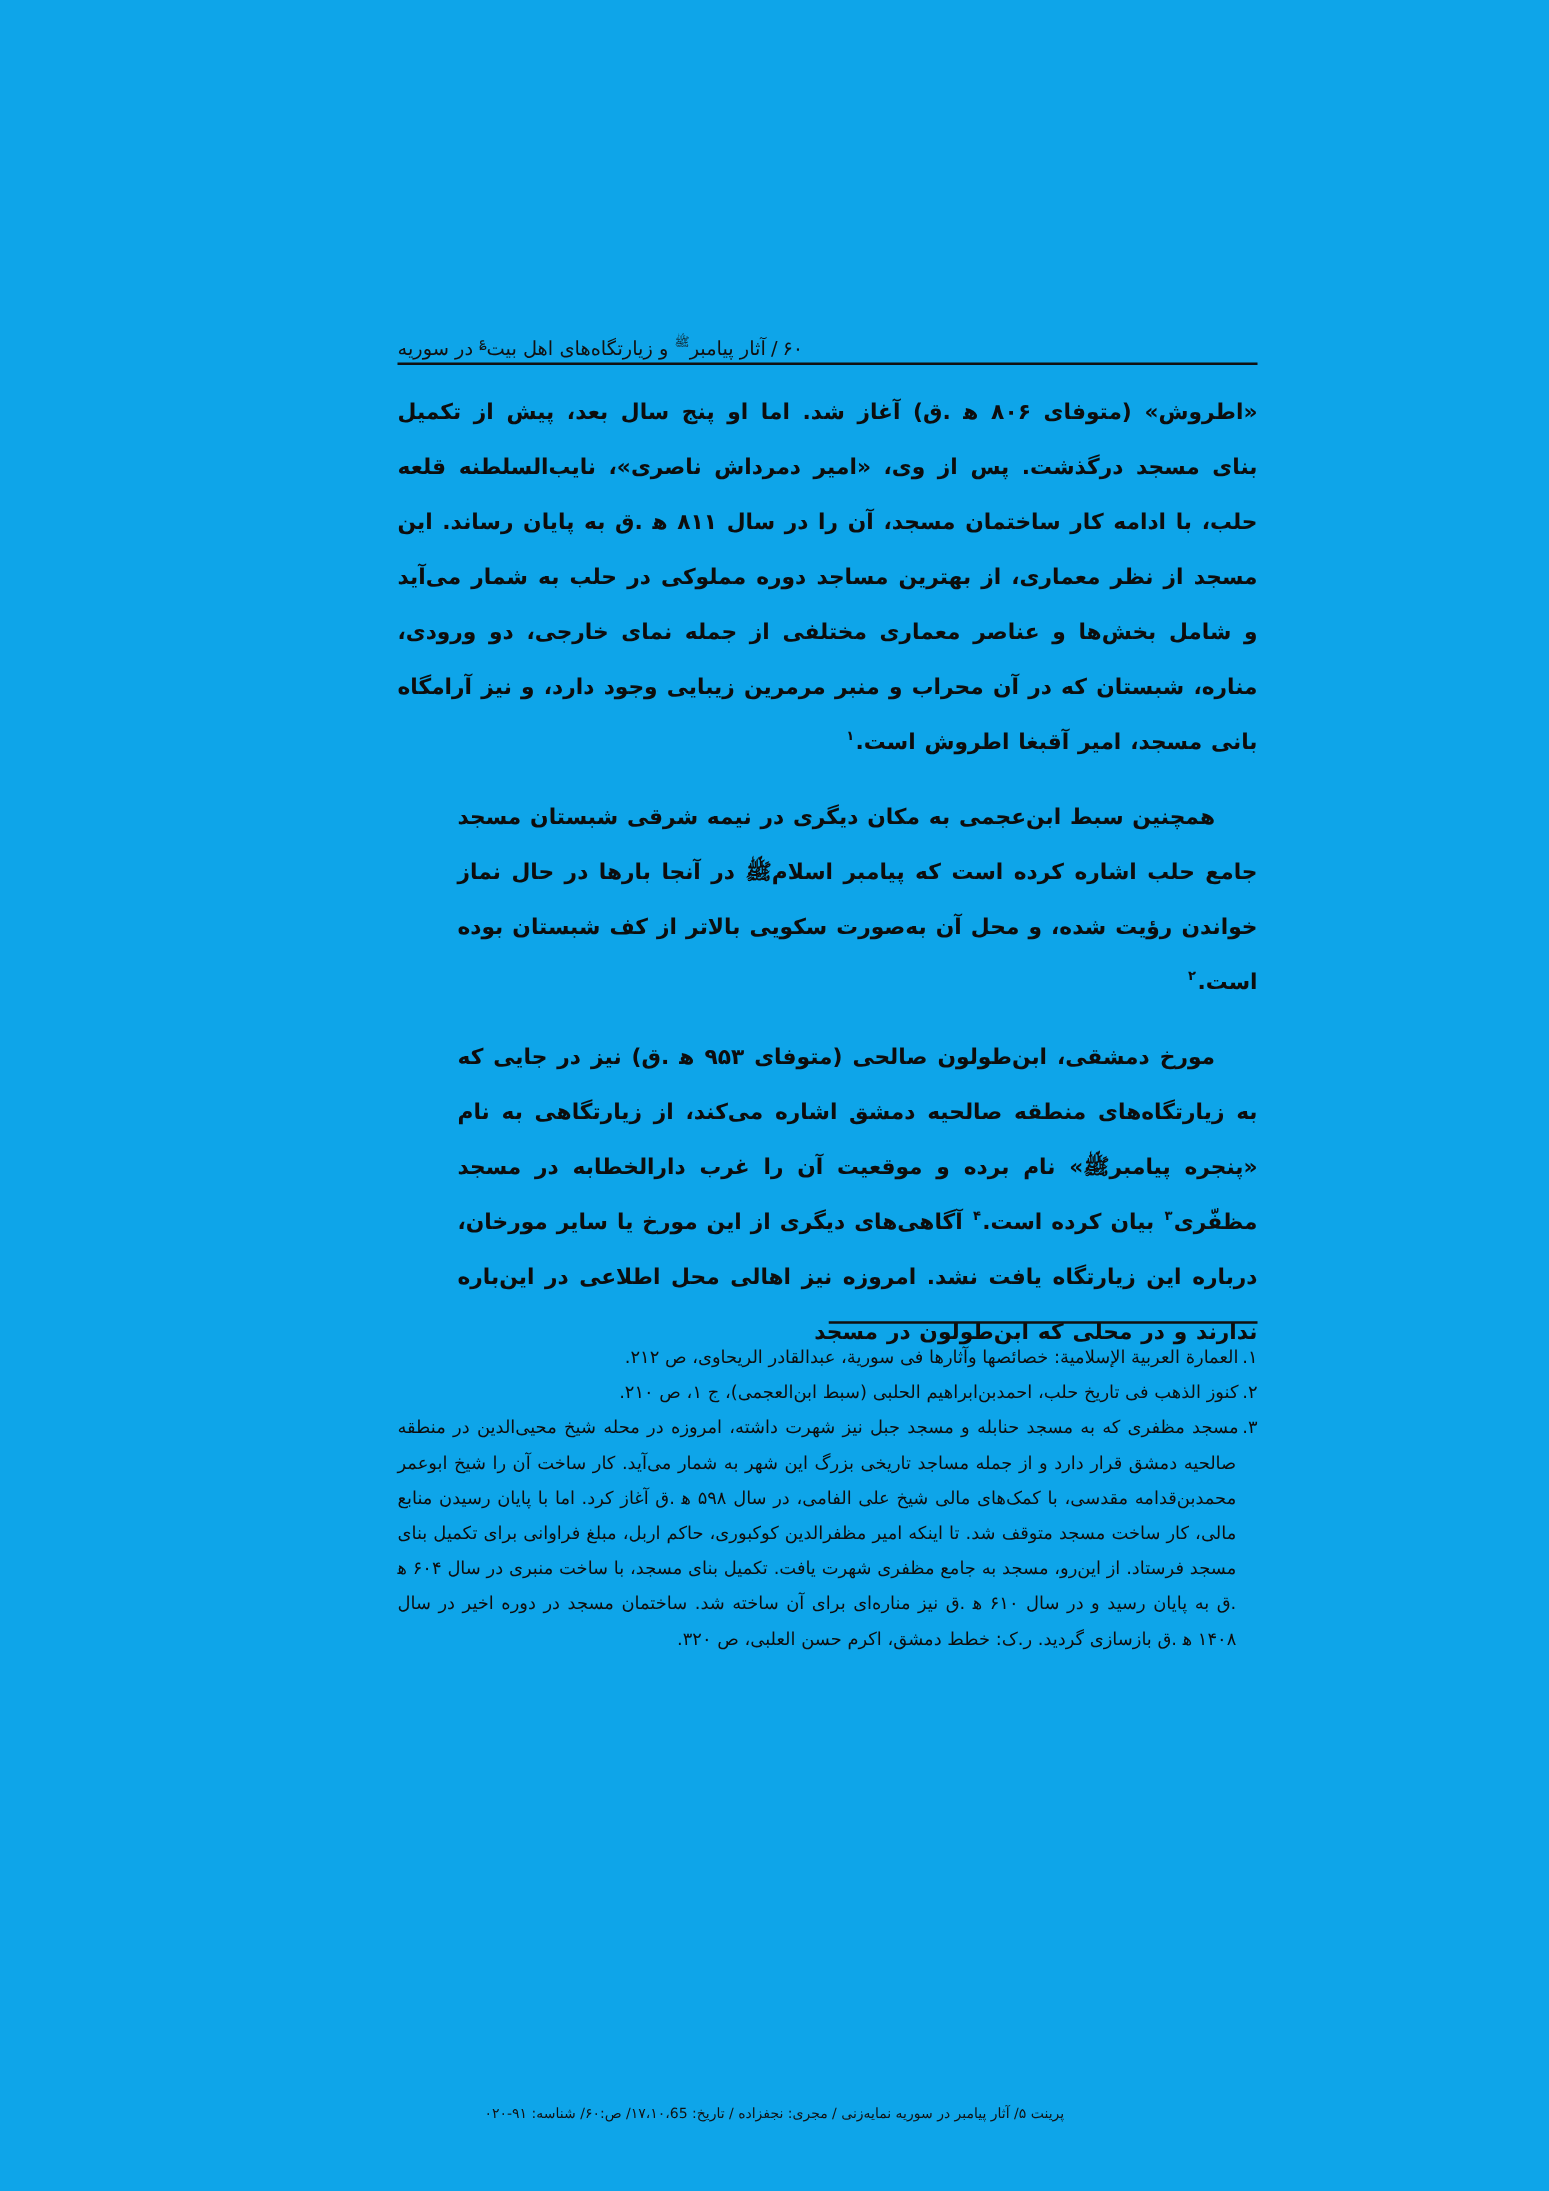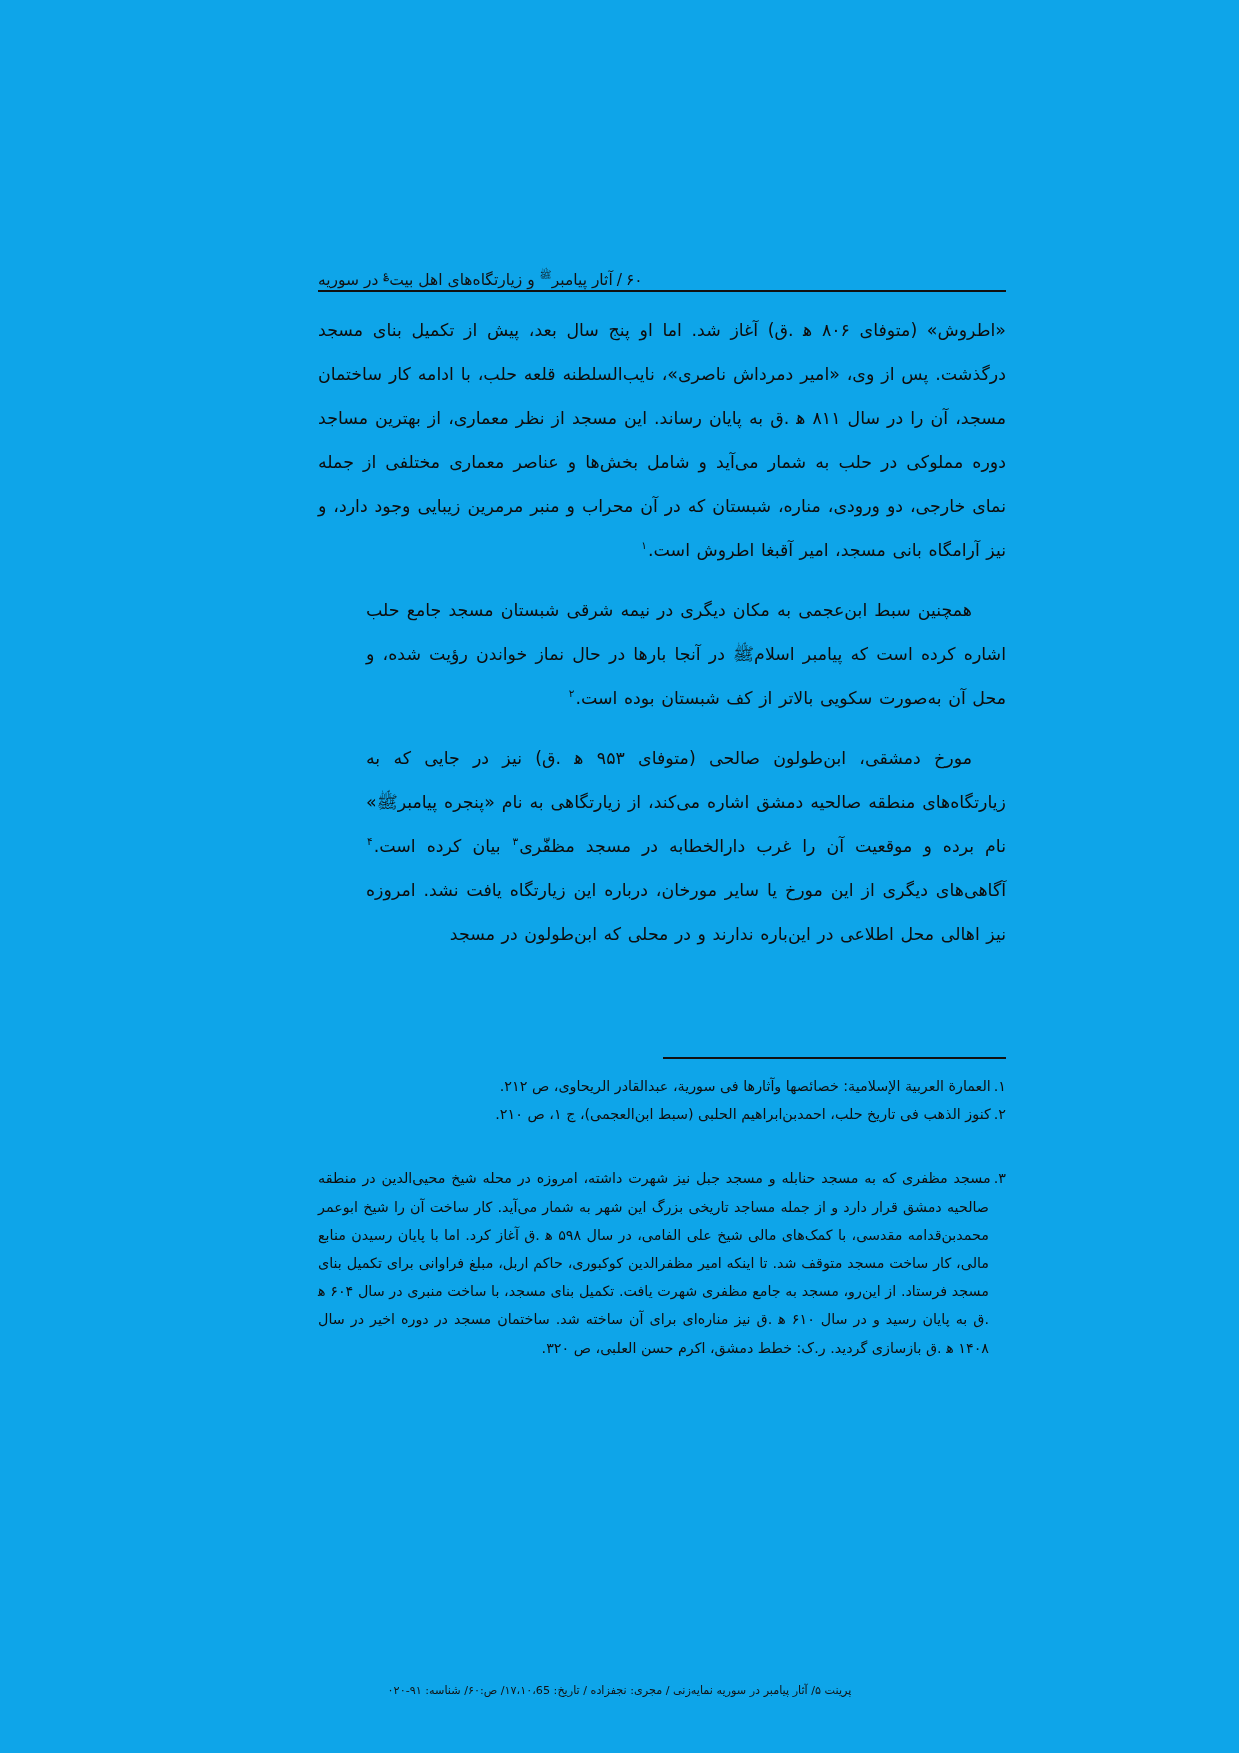--- a/index.html
+++ b/index.html
@@ -60,20 +60,21 @@
   }
   p.para {
     margin: 0 0 0 0;
     text-align: justify;
     text-align-last: right;
     text-justify: inter-word;
     font-size: 17.4px;
     line-height: 44px;
     letter-spacing: 0px;
     word-spacing: 1px;
+    font-weight: bold;
   }
   p.para.indent { text-indent: 34px; }
   p.para + p.para { margin-top: 16px; margin-left: 48px; }
   sup.fn {
     font-size: 10.5px;
     vertical-align: super;
     line-height: 0;
     padding: 0 1px;
   }
 
@@ -97,21 +98,21 @@
     line-height: 28.2px;
   }
   .note {
     margin: 0 0 0 0;
     text-align: justify;
     text-align-last: right;
     padding-right: 0;
     text-indent: 0;
   }
   .note .nnum { padding-left: 3px; }
-  .note.hang { padding-right: 17px; text-indent: -17px; margin-top: 36px; }
+  .note.hang { padding-right: 17px; text-indent: -17px; }
 
   
   .slug {
     position: absolute;
     top: 1684px;
     left: 0;
     width: 1239px;
     text-align: center;
     font-size: 11.2px;
     color: #111;

